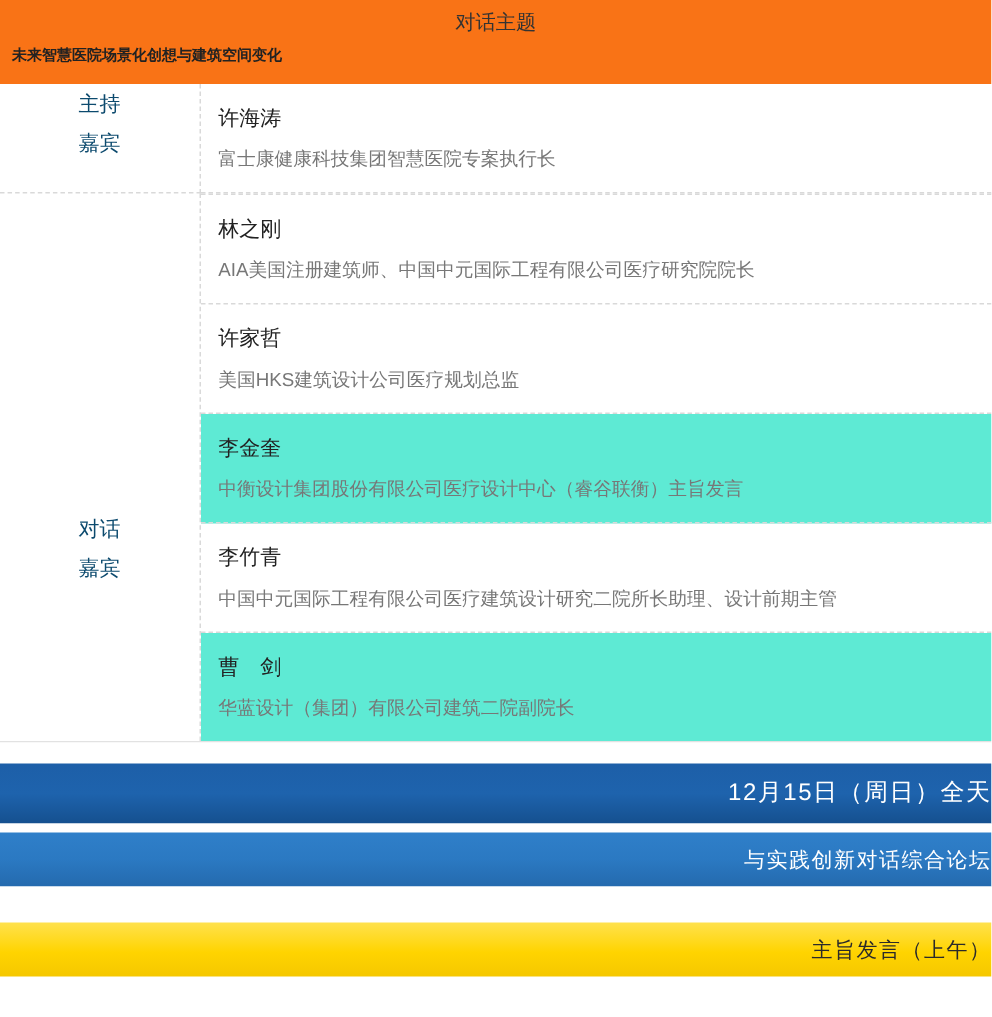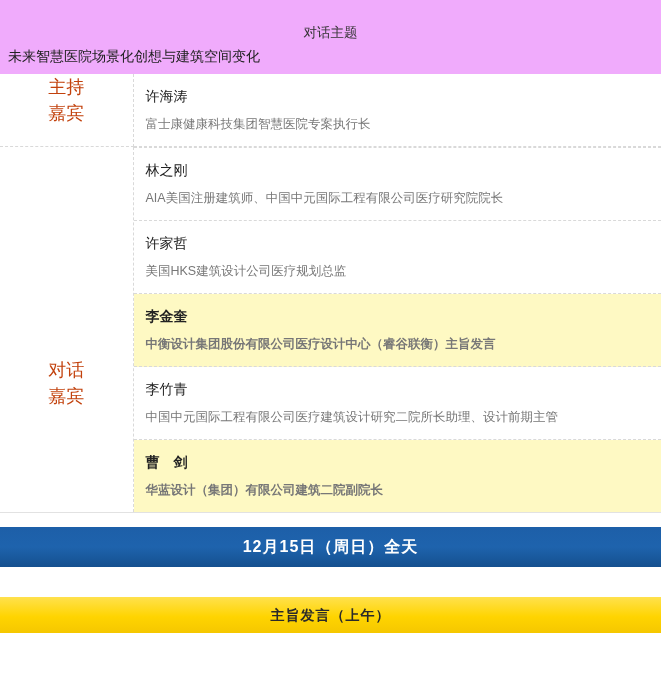--- a/index.html
+++ b/index.html
@@ -18,54 +18,54 @@
   }
 
   .page {
     width: 661px;
     height: 678px;
     position: relative;
   }
 
   
   .topic-band {
-    background: #f0abfc;
-    padding: 22px 0 6px 0;
+    background: #f97316;
+    padding: 4px 0 6px 0;
   }
   .topic-title {
     text-align: center;
     font-size: 13.5px;
     color: #333333;
     line-height: 22px;
   }
   .topic-sub {
     padding-left: 8px;
-    font-size: 14px;
+    font-size: 10px;
     color: #222222;
     line-height: 24px;
-    font-weight: normal;
+    font-weight: bold;
   }
 
   
   table.people {
     width: 661px;
     border-collapse: collapse;
     table-layout: fixed;
   }
   table.people td {
     vertical-align: top;
     padding: 0;
   }
   .col-label {
     width: 133px;
   }
   .label-cell {
     text-align: center;
-    font-size: 18px;
-    color: #c2410c;
+    font-size: 14px;
+    color: #0c4a6e;
     line-height: 26px;
     padding-top: 12px;
     border-right: 1px dashed #d9d9d9;
   }
   .label-cell .l1, .label-cell .l2 { display: block; }
 
   .host-row td { border-bottom: 1px dashed #d9d9d9; }
 
   .person {
     padding: 10px 0 12px 12px;
@@ -82,39 +82,38 @@
     line-height: 20px;
   }
 
   .guest-item {
     border-bottom: 1px dashed #d9d9d9;
   }
   .guest-item.last {
     border-bottom: none;
   }
   .guest-item.alt {
-    background: #fef9c3;
-    font-weight: bold;
+    background: #5eead4;
   }
 
   .guest-block {
     border-top: 1px dashed #d9d9d9;
   }
 
   .bottom-rule {
     border-bottom: 1px solid #e2e2e2;
     height: 0;
   }
 
   
   .spacer { height: 14px; background: #ffffff; }
 
   .bar {
-    text-align: center;
-    font-weight: bold;
+    text-align: right;
+    font-weight: normal;
     letter-spacing: 1px;
   }
   .bar-date {
     height: 40px;
     line-height: 40px;
     background: linear-gradient(to bottom, #1d5fa8, #1e63ad 50%, #15508f);
     color: #ffffff;
     font-size: 16px;
   }
   .bar-forum {
@@ -206,16 +205,17 @@
     </tr>
   </tbody>
     </table>
 
   <div class="bottom-rule"></div>
 
   <div class="spacer"></div>
 
   <div class="bar bar-date">12月15日（周日）全天</div>
   <div class="spacer" style="height:6px;"></div>
+  <div class="bar bar-forum">与实践创新对话综合论坛</div>
   <div class="spacer" style="height:6px;"></div>
   <div class="bar bar-keynote">主旨发言（上午）</div>
 
 </div>
 
 </body></html>

